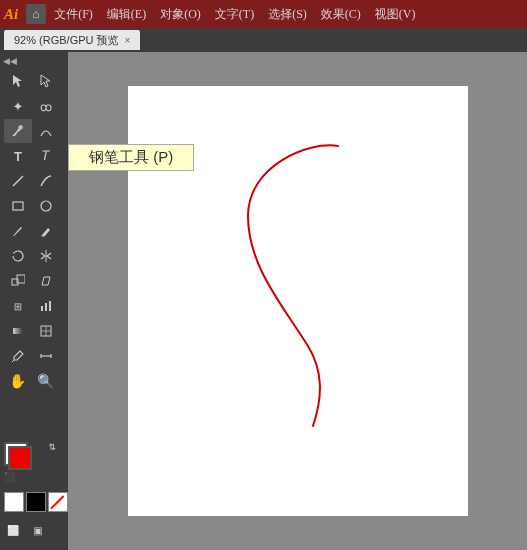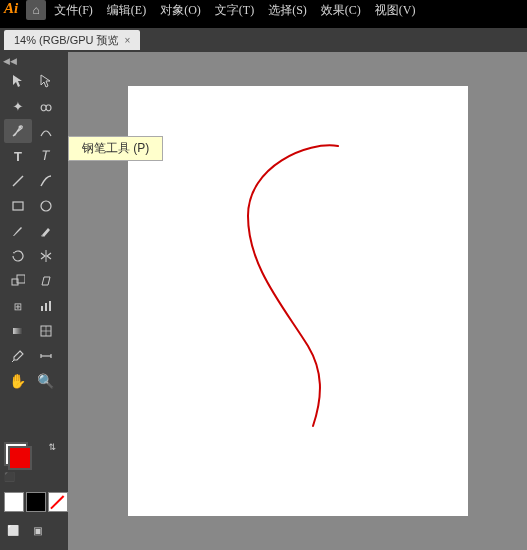--- a/index.html
+++ b/index.html
@@ -8,22 +8,22 @@
       height: 550px;
       overflow: hidden;
       font-family: 'Microsoft YaHei', Arial, sans-serif;
       font-size: 12px;
       background: #535353;
     }
 
     
     #menu-bar {
       display: flex;
-      align-items: flex-start;
-      background: #000000;
+      align-items: center;
+      background: #7f1d1d;
       height: 28px;
       padding: 0 4px;
       gap: 2px;
     }
     #ai-logo {
       color: #FF8C00;
       font-weight: bold;
       font-size: 15px;
       font-style: italic;
       margin-right: 6px;
@@ -119,26 +119,26 @@
       border-radius: 2px;
       color: #ccc;
       font-size: 14px;
       position: relative;
     }
     .tool-btn.selected { background: #666; }
 
     
     #tooltip {
       position: absolute;
-      top: 84px;
+      top: 92px;
       left: 68px;
       background: #ffffcc;
       color: #333;
-      font-size: 12px;
-      padding: 3px 13px;
+      font-size: 15px;
+      padding: 3px 20px;
       border: 1px solid #aaa;
       white-space: nowrap;
       z-index: 100;
       pointer-events: none;
     }
 
     
     #color-area {
       position: absolute;
       bottom: 68px;
@@ -248,21 +248,21 @@
   <span class="menu-item">编辑(E)</span>
   <span class="menu-item">对象(O)</span>
   <span class="menu-item">文字(T)</span>
   <span class="menu-item">选择(S)</span>
   <span class="menu-item">效果(C)</span>
   <span class="menu-item">视图(V)</span>
 </div>
 
 <div id="tab-bar">
   <div id="active-tab">
-    <span>14% (RGB/GPU 预览</span>
+    <span>92% (RGB/GPU 预览</span>
     <span id="tab-close">×</span>
   </div>
 </div>
 
 <div id="main-layout">
 
   <div id="toolbar">
 
     <div id="collapse-arrow">
       <span id="collapse-arrow-icon">◀◀</span>

